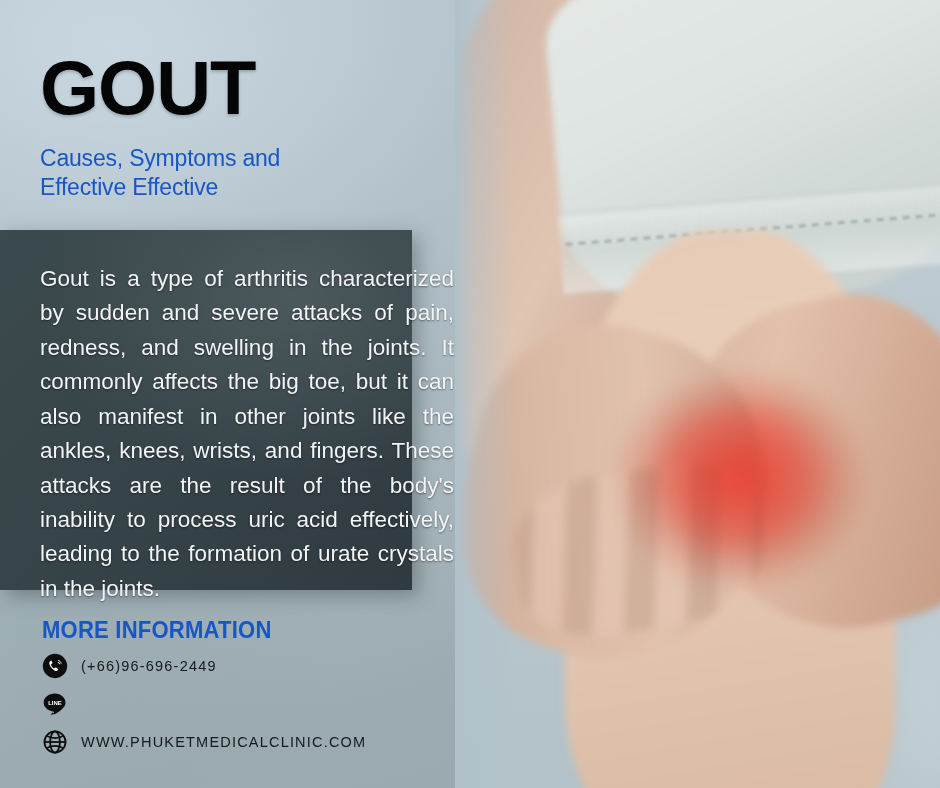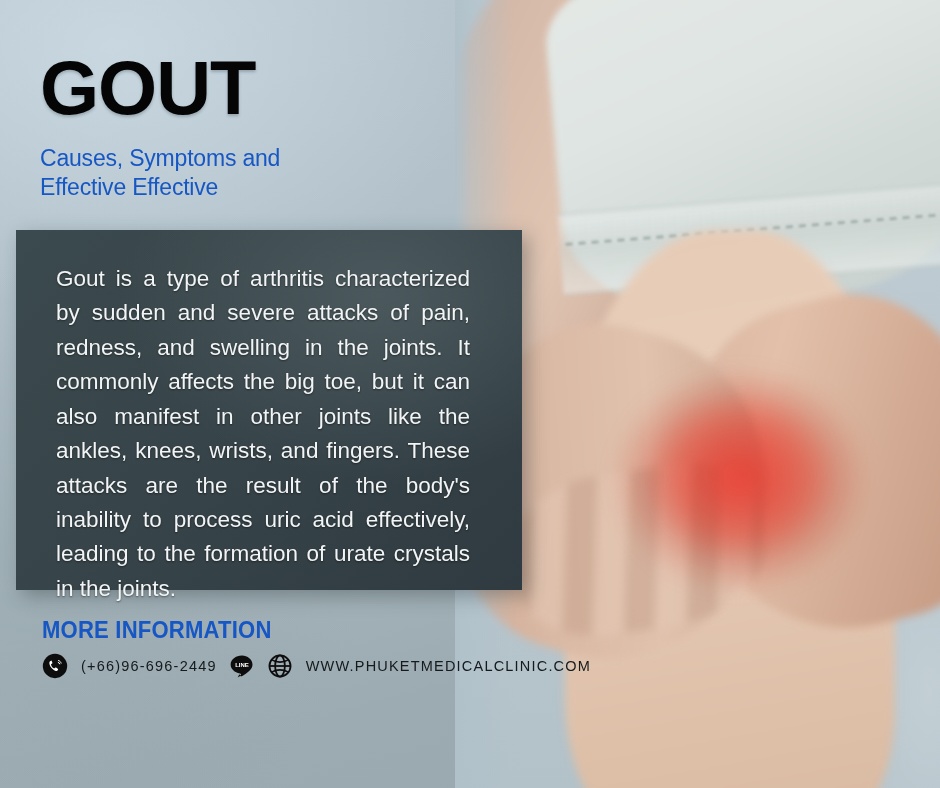--- a/index.html
+++ b/index.html
@@ -188,23 +188,23 @@
     font-weight: 400;
     color: #1757c4;
     line-height: 1.28;
     letter-spacing: -0.2px;
   }
   .subtitle .line { display: block; }
 
   
   .panel {
     position: absolute;
-    left: 16px;
+    left: 0;
     top: 230px;
-    width: 506px;
+    width: 412px;
     height: 360px;
     background:
       radial-gradient(ellipse 420px 300px at 72% 18%, rgba(92,106,110,0.55) 0%, rgba(92,106,110,0) 62%),
       linear-gradient(135deg, #3b4a4e 0%, #374449 45%, #2f3b40 100%);
     box-shadow: 6px 6px 18px rgba(35,45,50,0.35);
   }
   .panel-body {
     position: absolute;
     left: 40px;
     top: 32px;
@@ -226,21 +226,21 @@
     letter-spacing: 0.2px;
     color: #1757c4;
     transform: scaleX(0.96);
     transform-origin: left center;
   }
   .contact-list {
     position: absolute;
     left: 42px;
     top: 653px;
     display: flex;
-    flex-direction: row;
+    flex-direction: column;
     gap: 12px;
   }
   .contact-row {
     display: flex;
     align-items: center;
     gap: 13px;
     height: 26px;
   }
   .contact-icon {
     width: 26px;

